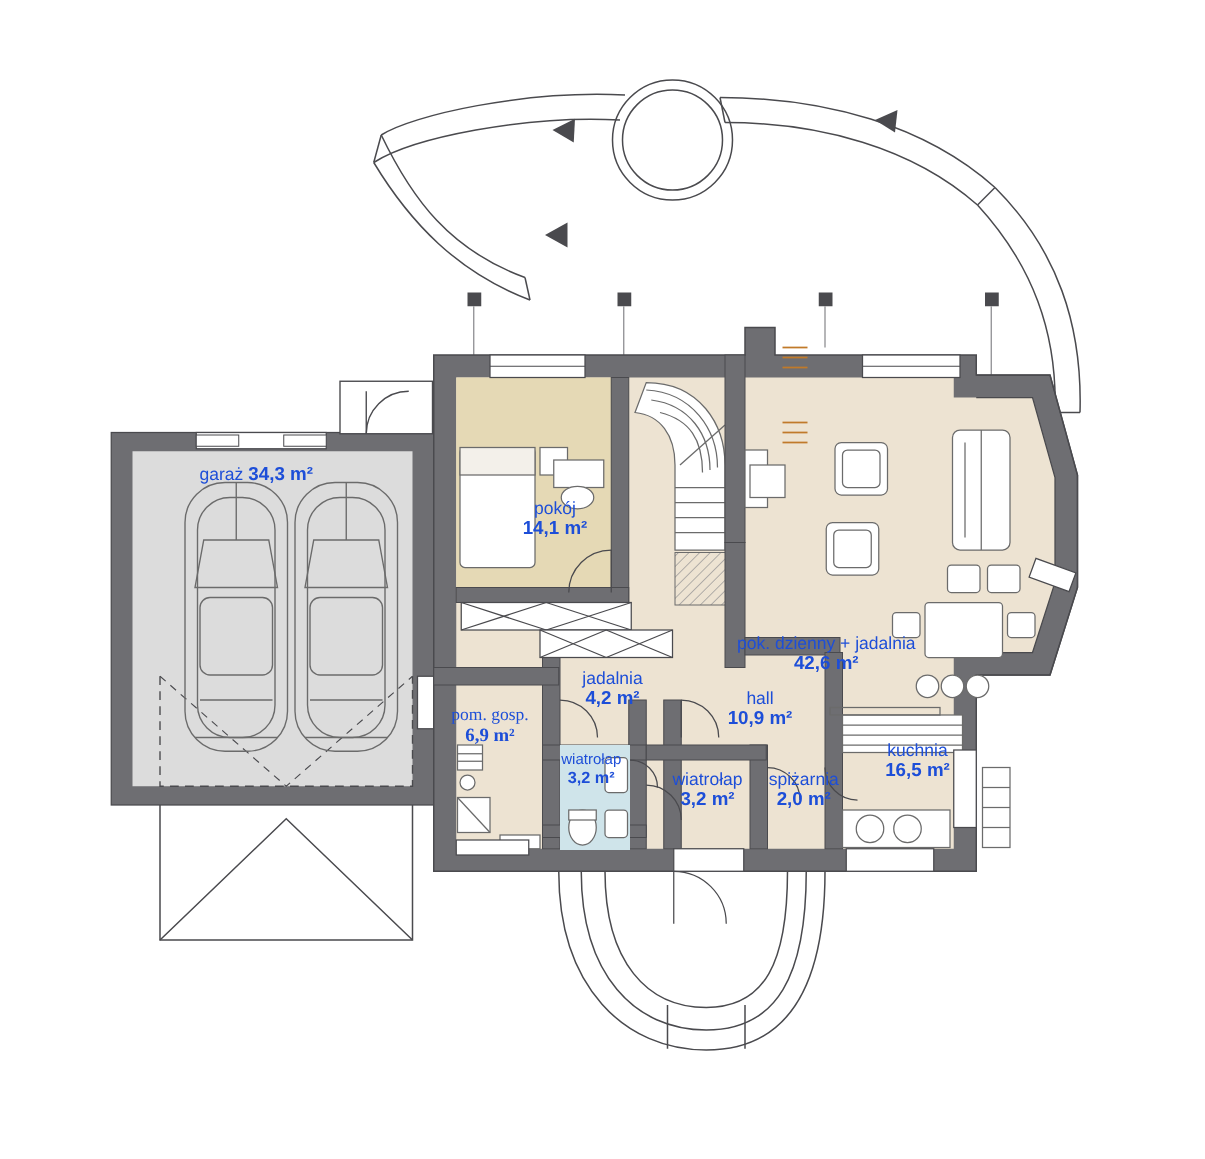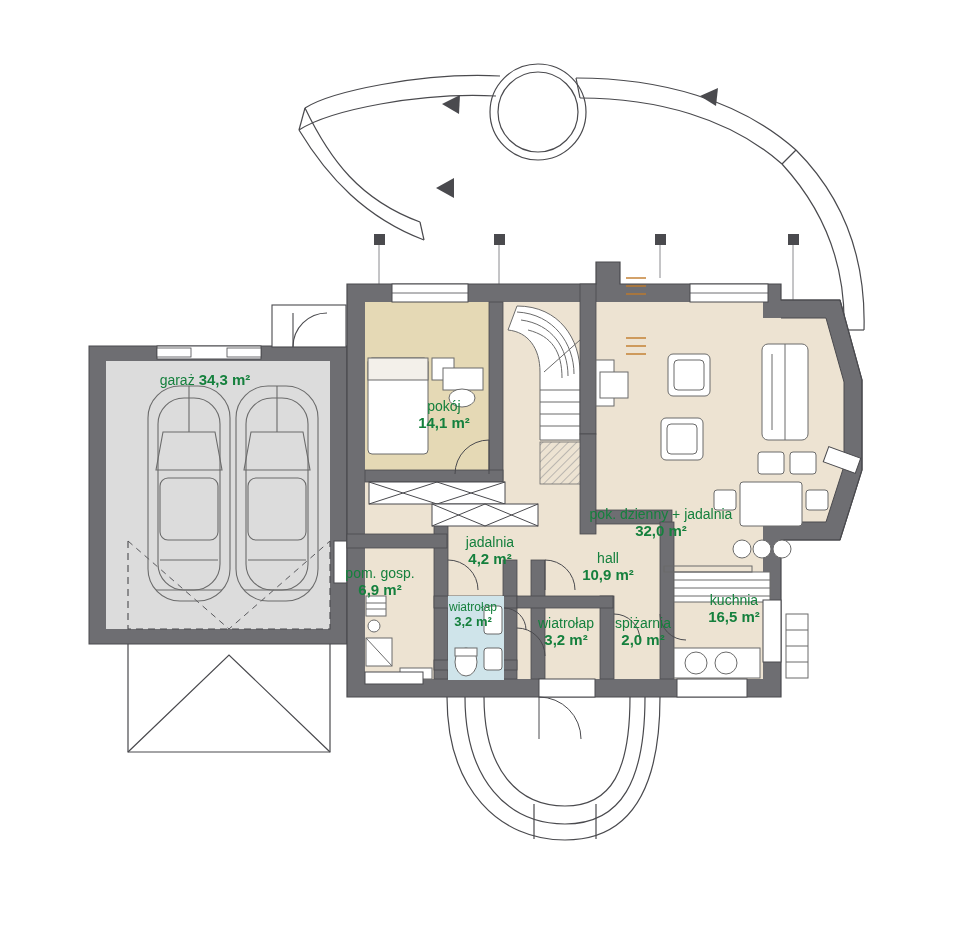--- a/index.html
+++ b/index.html
@@ -13,21 +13,21 @@
   #plan {
     position: relative;
     width: 964px;
     height: 927px;
     background: #ffffff;
     overflow: hidden;
   }
   .label {
     position: absolute;
     text-align: center;
-    color: #15803d;
+    color: #1d4ed8;
     line-height: 1.15;
     white-space: nowrap;
     pointer-events: none;
   }
   .label .name {
     display: block;
     font-size: 14px;
     font-weight: 400;
   }
   .label .area {
@@ -356,34 +356,34 @@
     <span class="name">garaż</span><span class="area">34,3 m²</span>
   </div>
 
   <div class="label" style="left:444px; top:398px; transform:translateX(-50%);">
     <span class="name">pokój</span>
     <span class="area">14,1 m²</span>
   </div>
 
   <div class="label" style="left:661px; top:462px; transform:translateX(-50%);margin-top:44px;">
     <span class="name">pok. dzienny + jadalnia</span>
-    <span class="area">32,0 m²</span>
+    <span class="area">42,6 m²</span>
   </div>
 
   <div class="label" style="left:490px; top:534px; transform:translateX(-50%);">
     <span class="name">jadalnia</span>
     <span class="area">4,2 m²</span>
   </div>
 
   <div class="label" style="left:608px; top:550px; transform:translateX(-50%);">
     <span class="name">hall</span>
     <span class="area">10,9 m²</span>
   </div>
 
-  <div class="label" style="left:380px; top:565px; transform:translateX(-50%);">
+  <div class="label" style="left:392px; top:565px; transform:translateX(-50%);font-family:Liberation Serif, serif;">
     <span class="name">pom. gosp.</span>
     <span class="area">6,9 m²</span>
   </div>
 
   <div class="label small" style="left:473px; top:601px; transform:translateX(-50%);">
     <span class="name">wiatrołap</span>
     <span class="area">3,2 m²</span>
   </div>
 
   <div class="label" style="left:566px; top:615px; transform:translateX(-50%);">

